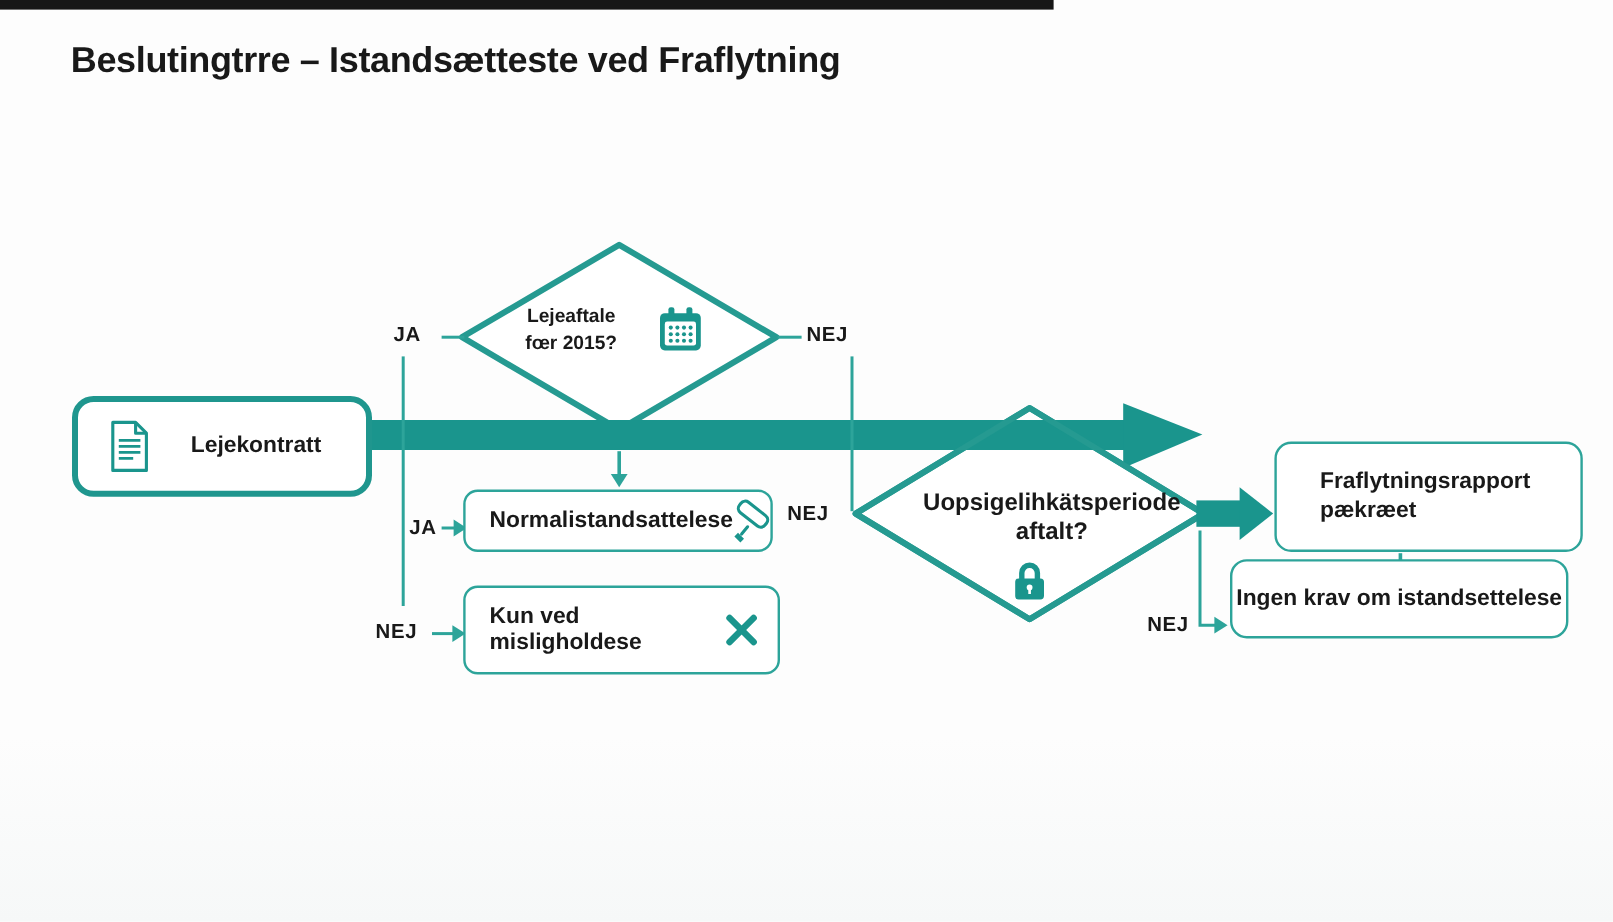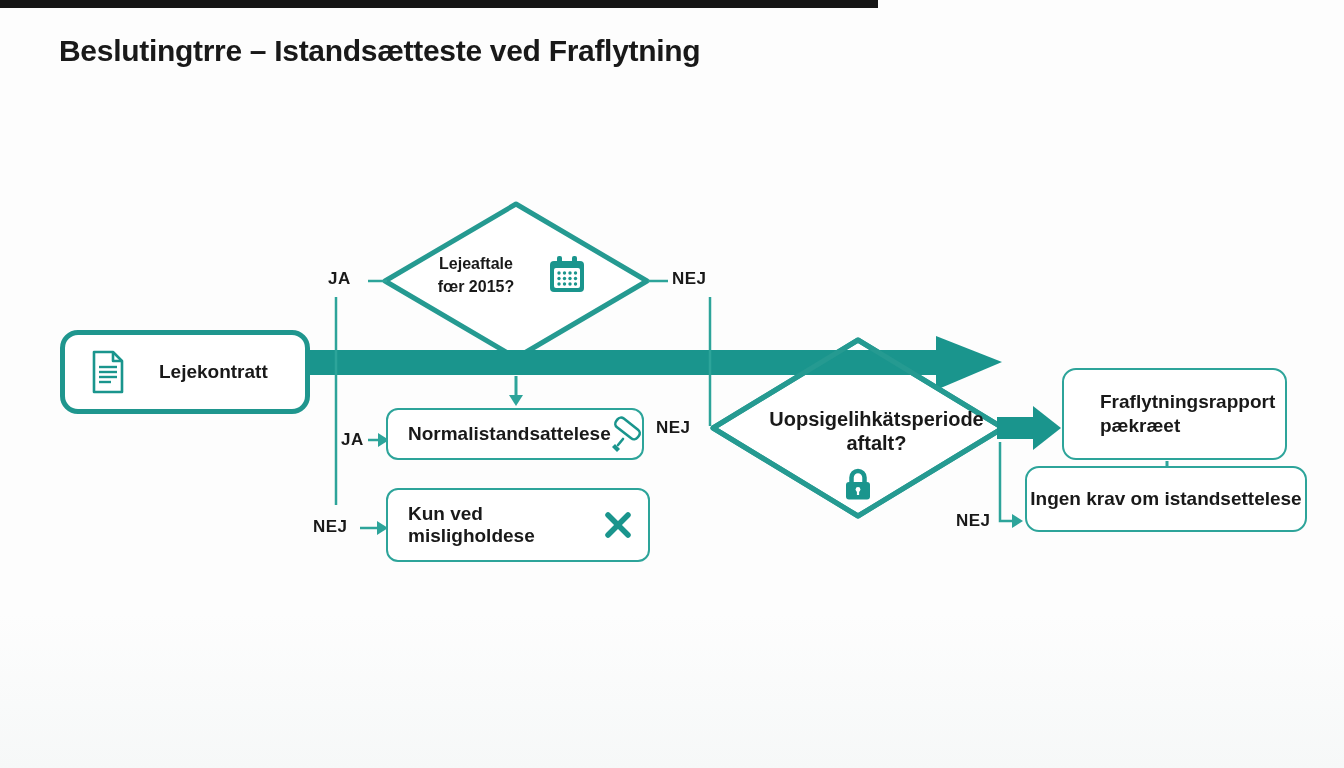--- a/index.html
+++ b/index.html
@@ -35,21 +35,21 @@
     left:386px;top:408px;width:258px;height:52px;
     border:2.5px solid #2da49a;border-radius:12px;
     padding:0 16px 0 20px;font-size:19px;justify-content:space-between;
   }
   .node-mislighold{
     left:386px;top:488px;width:264px;height:74px;
     border:2.5px solid #2da49a;border-radius:12px;
     padding:0 16px 0 20px;font-size:19px;justify-content:space-between;
   }
   .node-rapport{
-    left:1062px;top:368px;width:225px;height:92px;
+    left:1062px;top:368px;width:257px;height:92px;
     border:2.5px solid #2da49a;border-radius:14px;
     padding-left:36px;font-size:19px;flex-direction:column;
     align-items:flex-start;justify-content:center;line-height:24px;
   }
   .node-ingenkrav{
     left:1025px;top:466px;width:282px;height:66px;
     border:2.5px solid #2da49a;border-radius:14px;
     justify-content:center;font-size:19px;
   }
 

